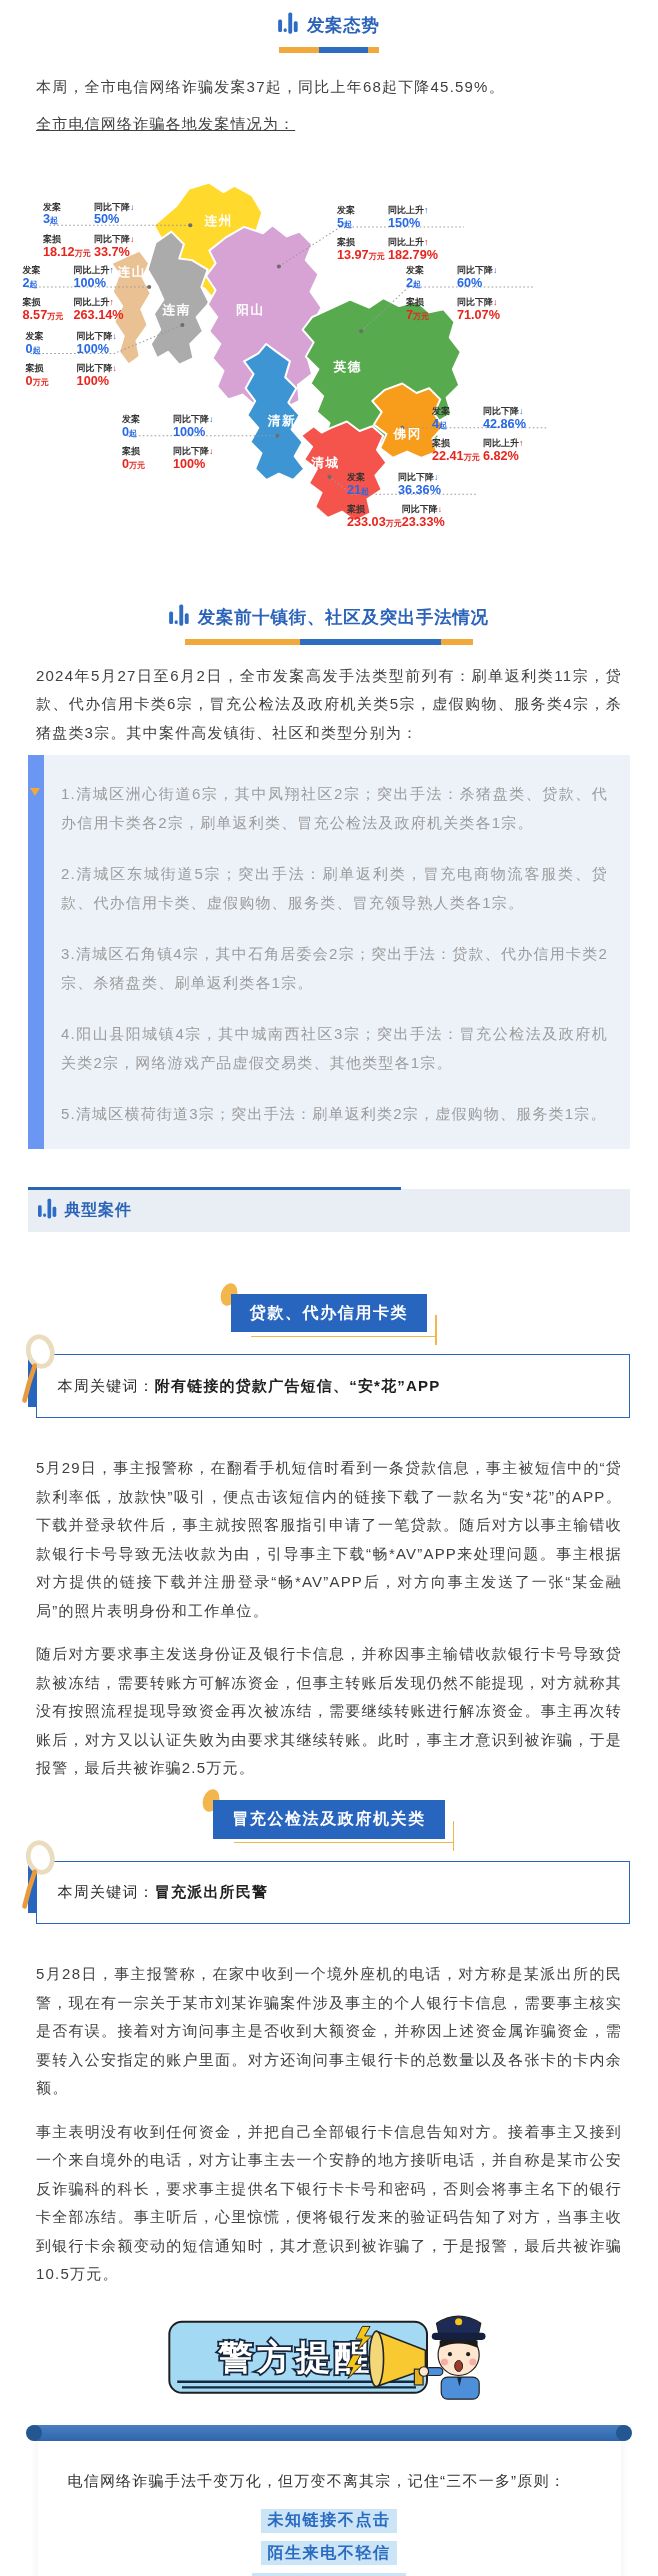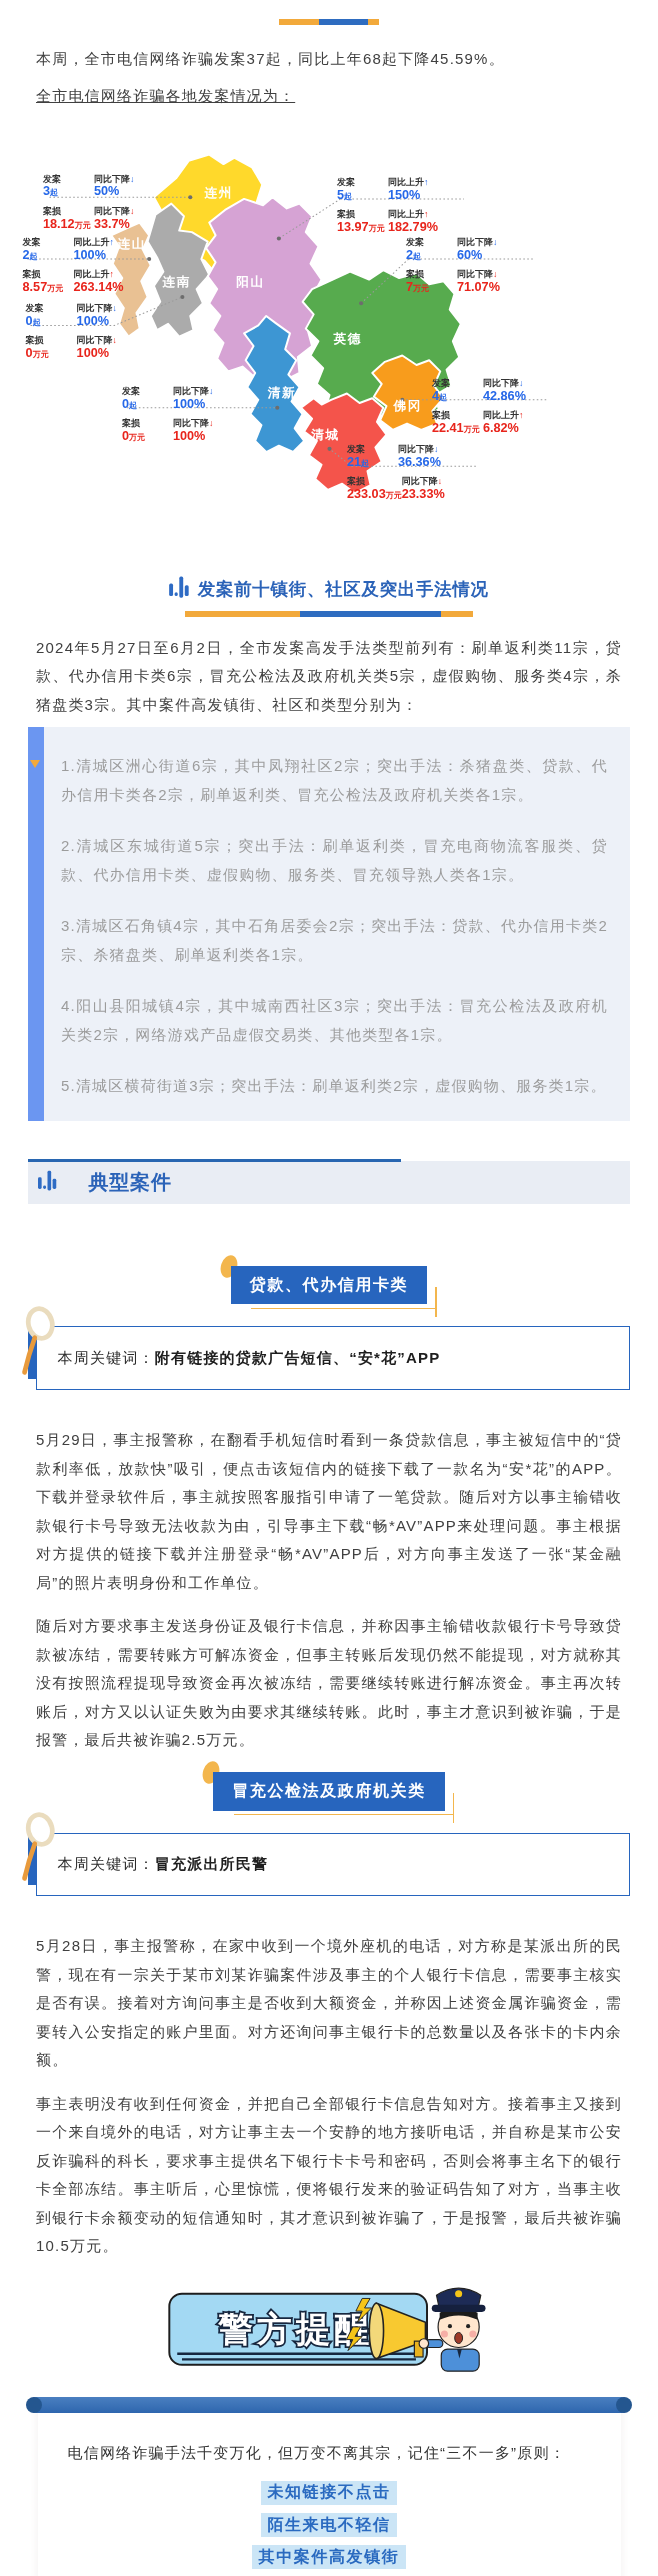--- a/index.html
+++ b/index.html
@@ -36,21 +36,21 @@
   .listbox{position:relative;background:#EDF1F8;margin-top:6.3px;padding:24px 22px 20.6px 33px;}
   .listbox::before{content:'';position:absolute;left:0;top:0;bottom:0;width:16px;background:#6B96F1;}
   .listbox::after{content:'';position:absolute;left:2.4px;top:33px;width:0;height:0;
     border-left:5.5px solid transparent;border-right:5.5px solid transparent;border-top:8px solid #F2A93B;}
   .item{color:#9C9C9C;font-size:15px;line-height:29px;letter-spacing:1.2px;text-align:justify;margin:0 0 22px;}
   .item:last-child{margin-bottom:0;}
   
   .case-bar{position:relative;background:#E9EDF4;height:43px;display:flex;align-items:center;gap:8px;
             padding-left:9.5px;margin-top:40px;}
   .case-bar::before{content:'';position:absolute;top:-2.4px;left:0;width:62%;height:3.2px;background:#2866B1;}
-  .case-bar .sec-title{font-size:20px;margin-left:24px;}
+  .case-bar .sec-title{font-size:16px;}
   
   .badge-wrap{position:relative;width:max-content;margin:62px auto 0;}
   .badge{position:relative;background:#2765BE;color:#fff;font-size:16px;font-weight:bold;
          letter-spacing:1.6px;padding:8.7px 19px;z-index:1;}
   .b-ellipse{position:absolute;left:-10.3px;top:-11px;width:16px;height:23px;border-radius:50%;
              background:#F3B64D;transform:rotate(18deg);z-index:0;}
   .b-hline{position:absolute;left:20.6px;bottom:-4.7px;right:-9.5px;height:1.6px;background:#F3B64D;}
   .b-vline{position:absolute;right:-9.5px;top:20.6px;bottom:-12.7px;width:1.6px;background:#F3B64D;}
   
   .kbox{position:relative;margin-top:22px;}
@@ -78,20 +78,31 @@
   .principles{text-align:center;margin-top:11px;}
   .principle{display:inline-block;background:#CBE5F6;color:#2A6AC0;font-weight:bold;font-size:16px;
              letter-spacing:1.6px;padding:1.6px 6.3px;margin:4px 0;}
 </style>
 </head>
 <body>
 
 <div class="page">
 
   <div style="padding-top:11px;">
+    <div class="sec-head">
+      <span>
+        <svg width="20.6" height="25" viewBox="0 0 26 32">
+          <rect x="0" y="11" width="5" height="16" rx="2" fill="#2E6BC4"></rect>
+          <rect x="7" y="22" width="4" height="5" rx="2" fill="#2E6BC4"></rect>
+          <rect x="13" y="2" width="5" height="27" rx="2" fill="#2E6BC4"></rect>
+          <rect x="20" y="13" width="5" height="14" rx="2" fill="#2E6BC4"></rect>
+        </svg>
+      </span>
+      <span class="sec-title">发案态势</span>
+    </div>
     <div class="uline" style="width:100px;">
         <i class="o1"></i>
         <i class="bl"></i>
         <i class="o2"></i>
       </div>
   </div>
 
   <p class="para" style="margin-top:20.6px;">本周，全市电信网络诈骗发案37起，同比上年68起下降45.59%。</p>
   <p class="para" style="margin-top:1.6px;text-decoration:underline;">全市电信网络诈骗各地发案情况为：</p>
 

